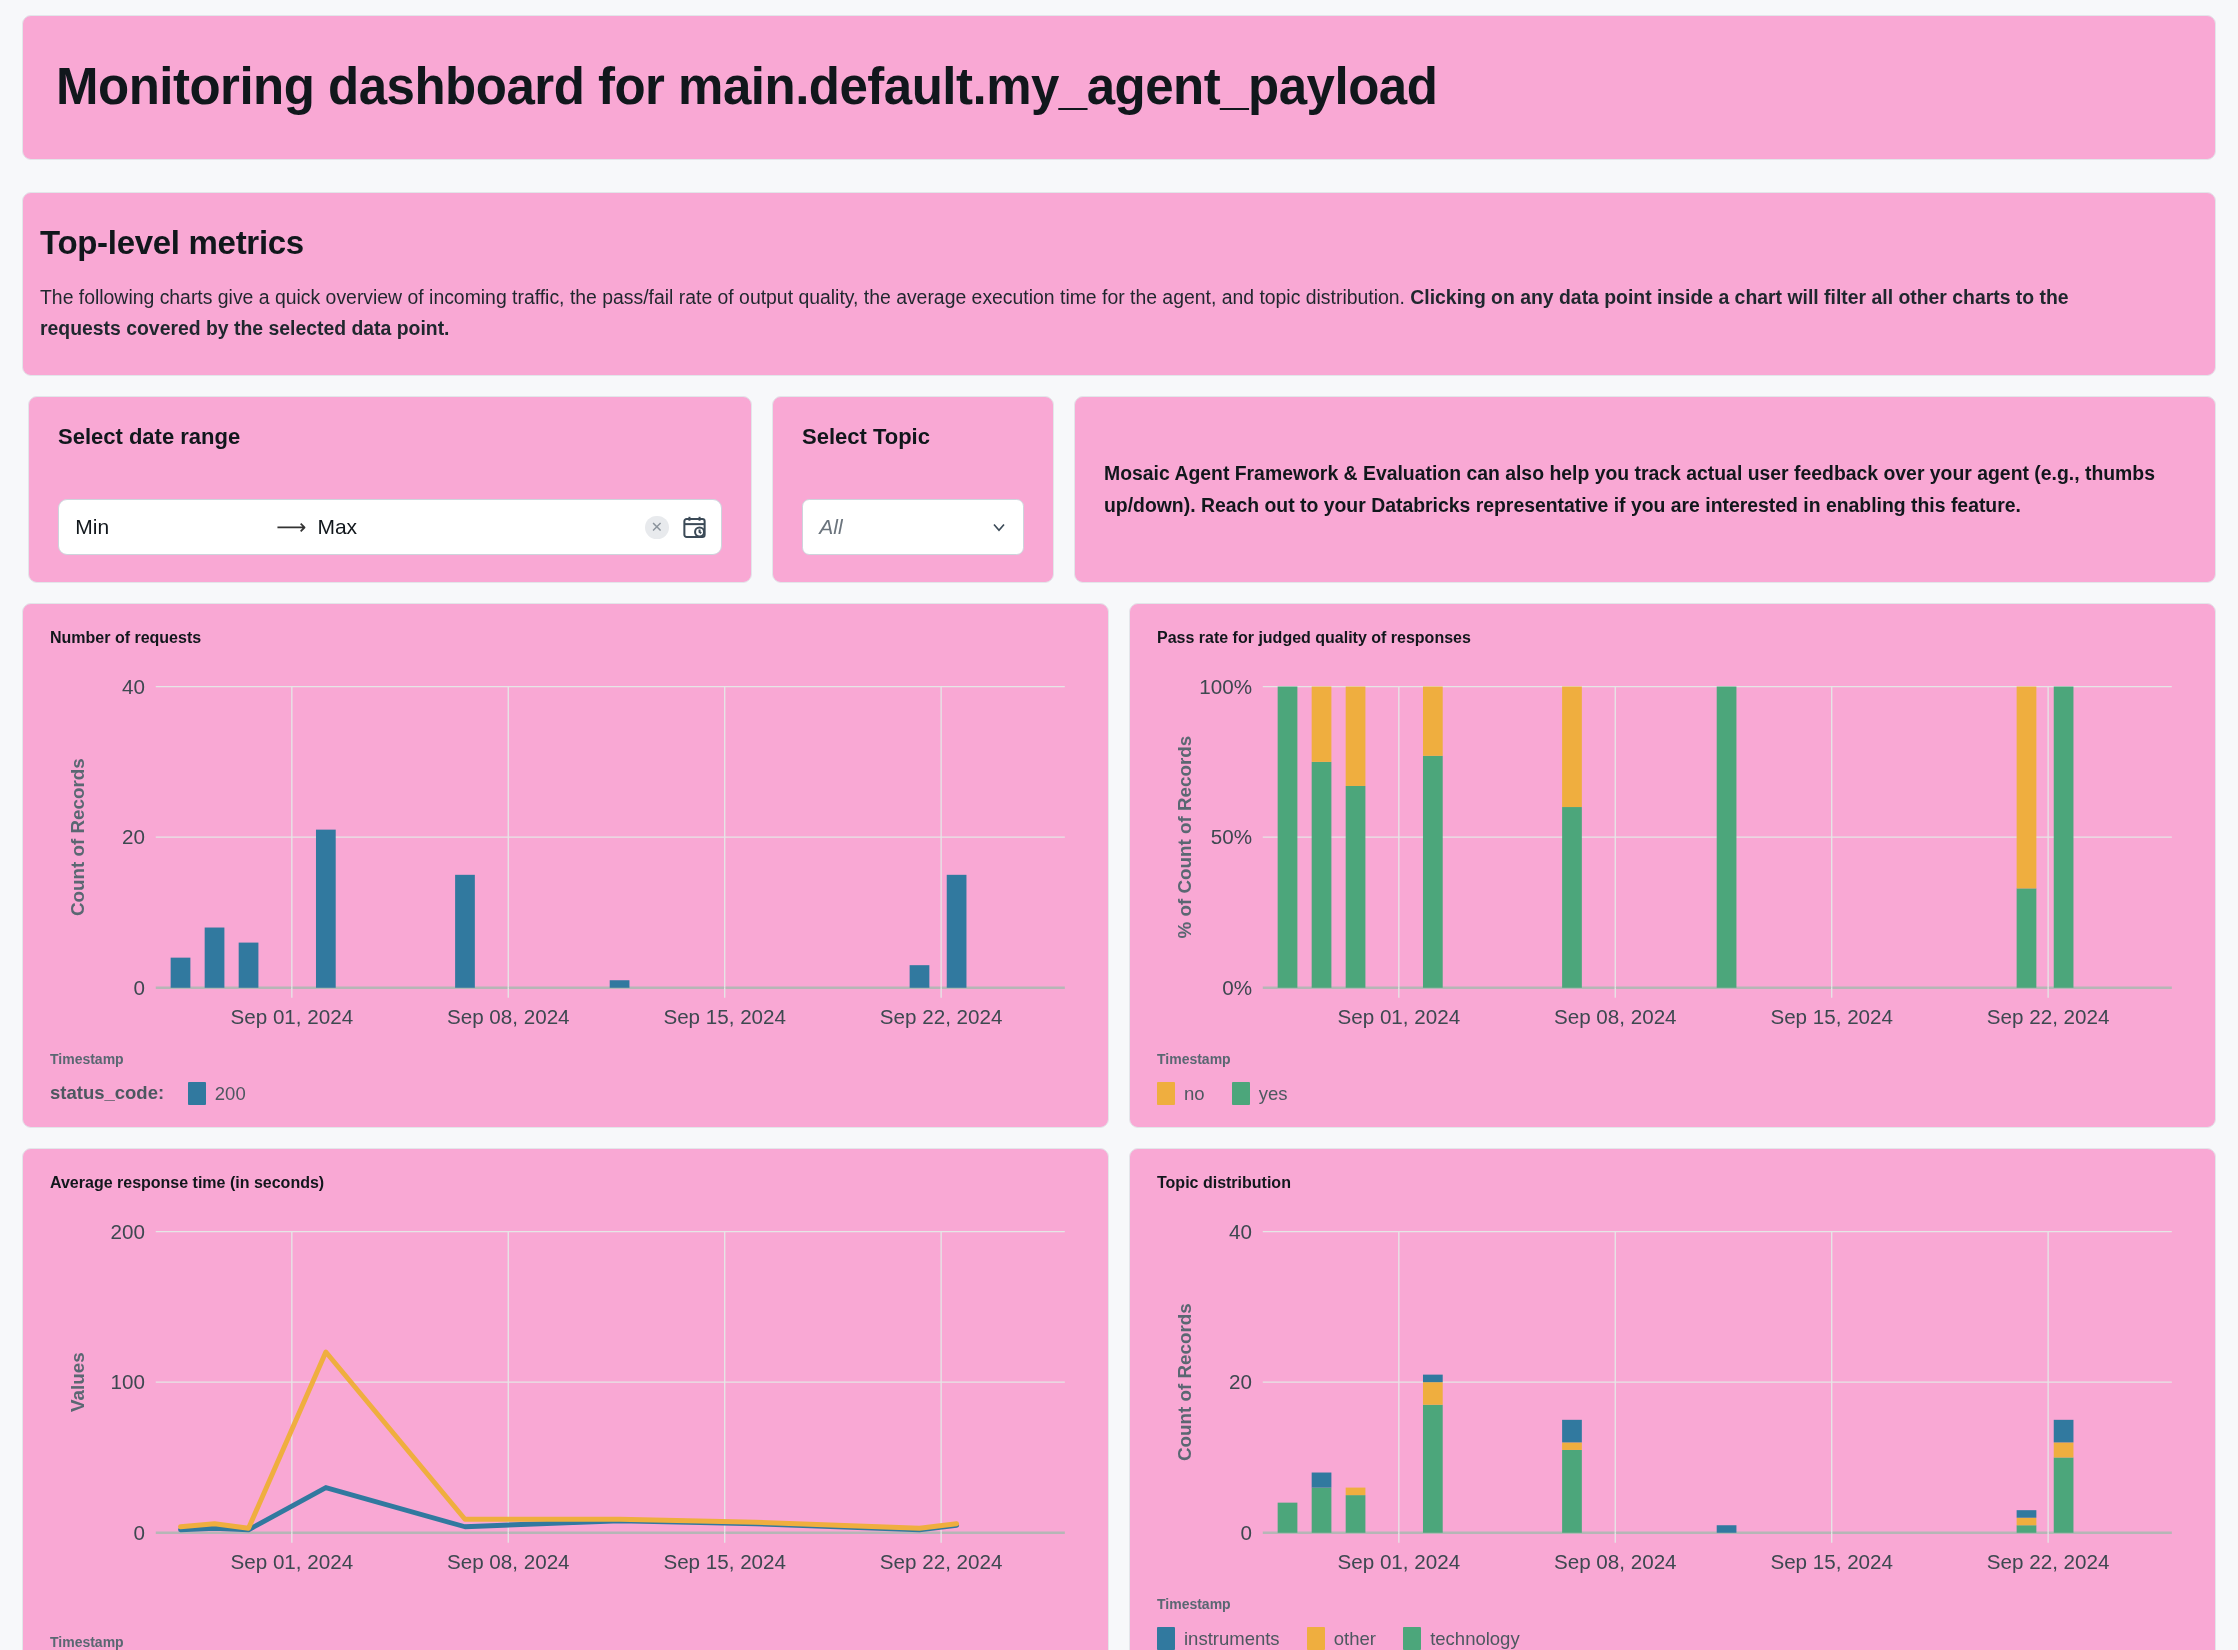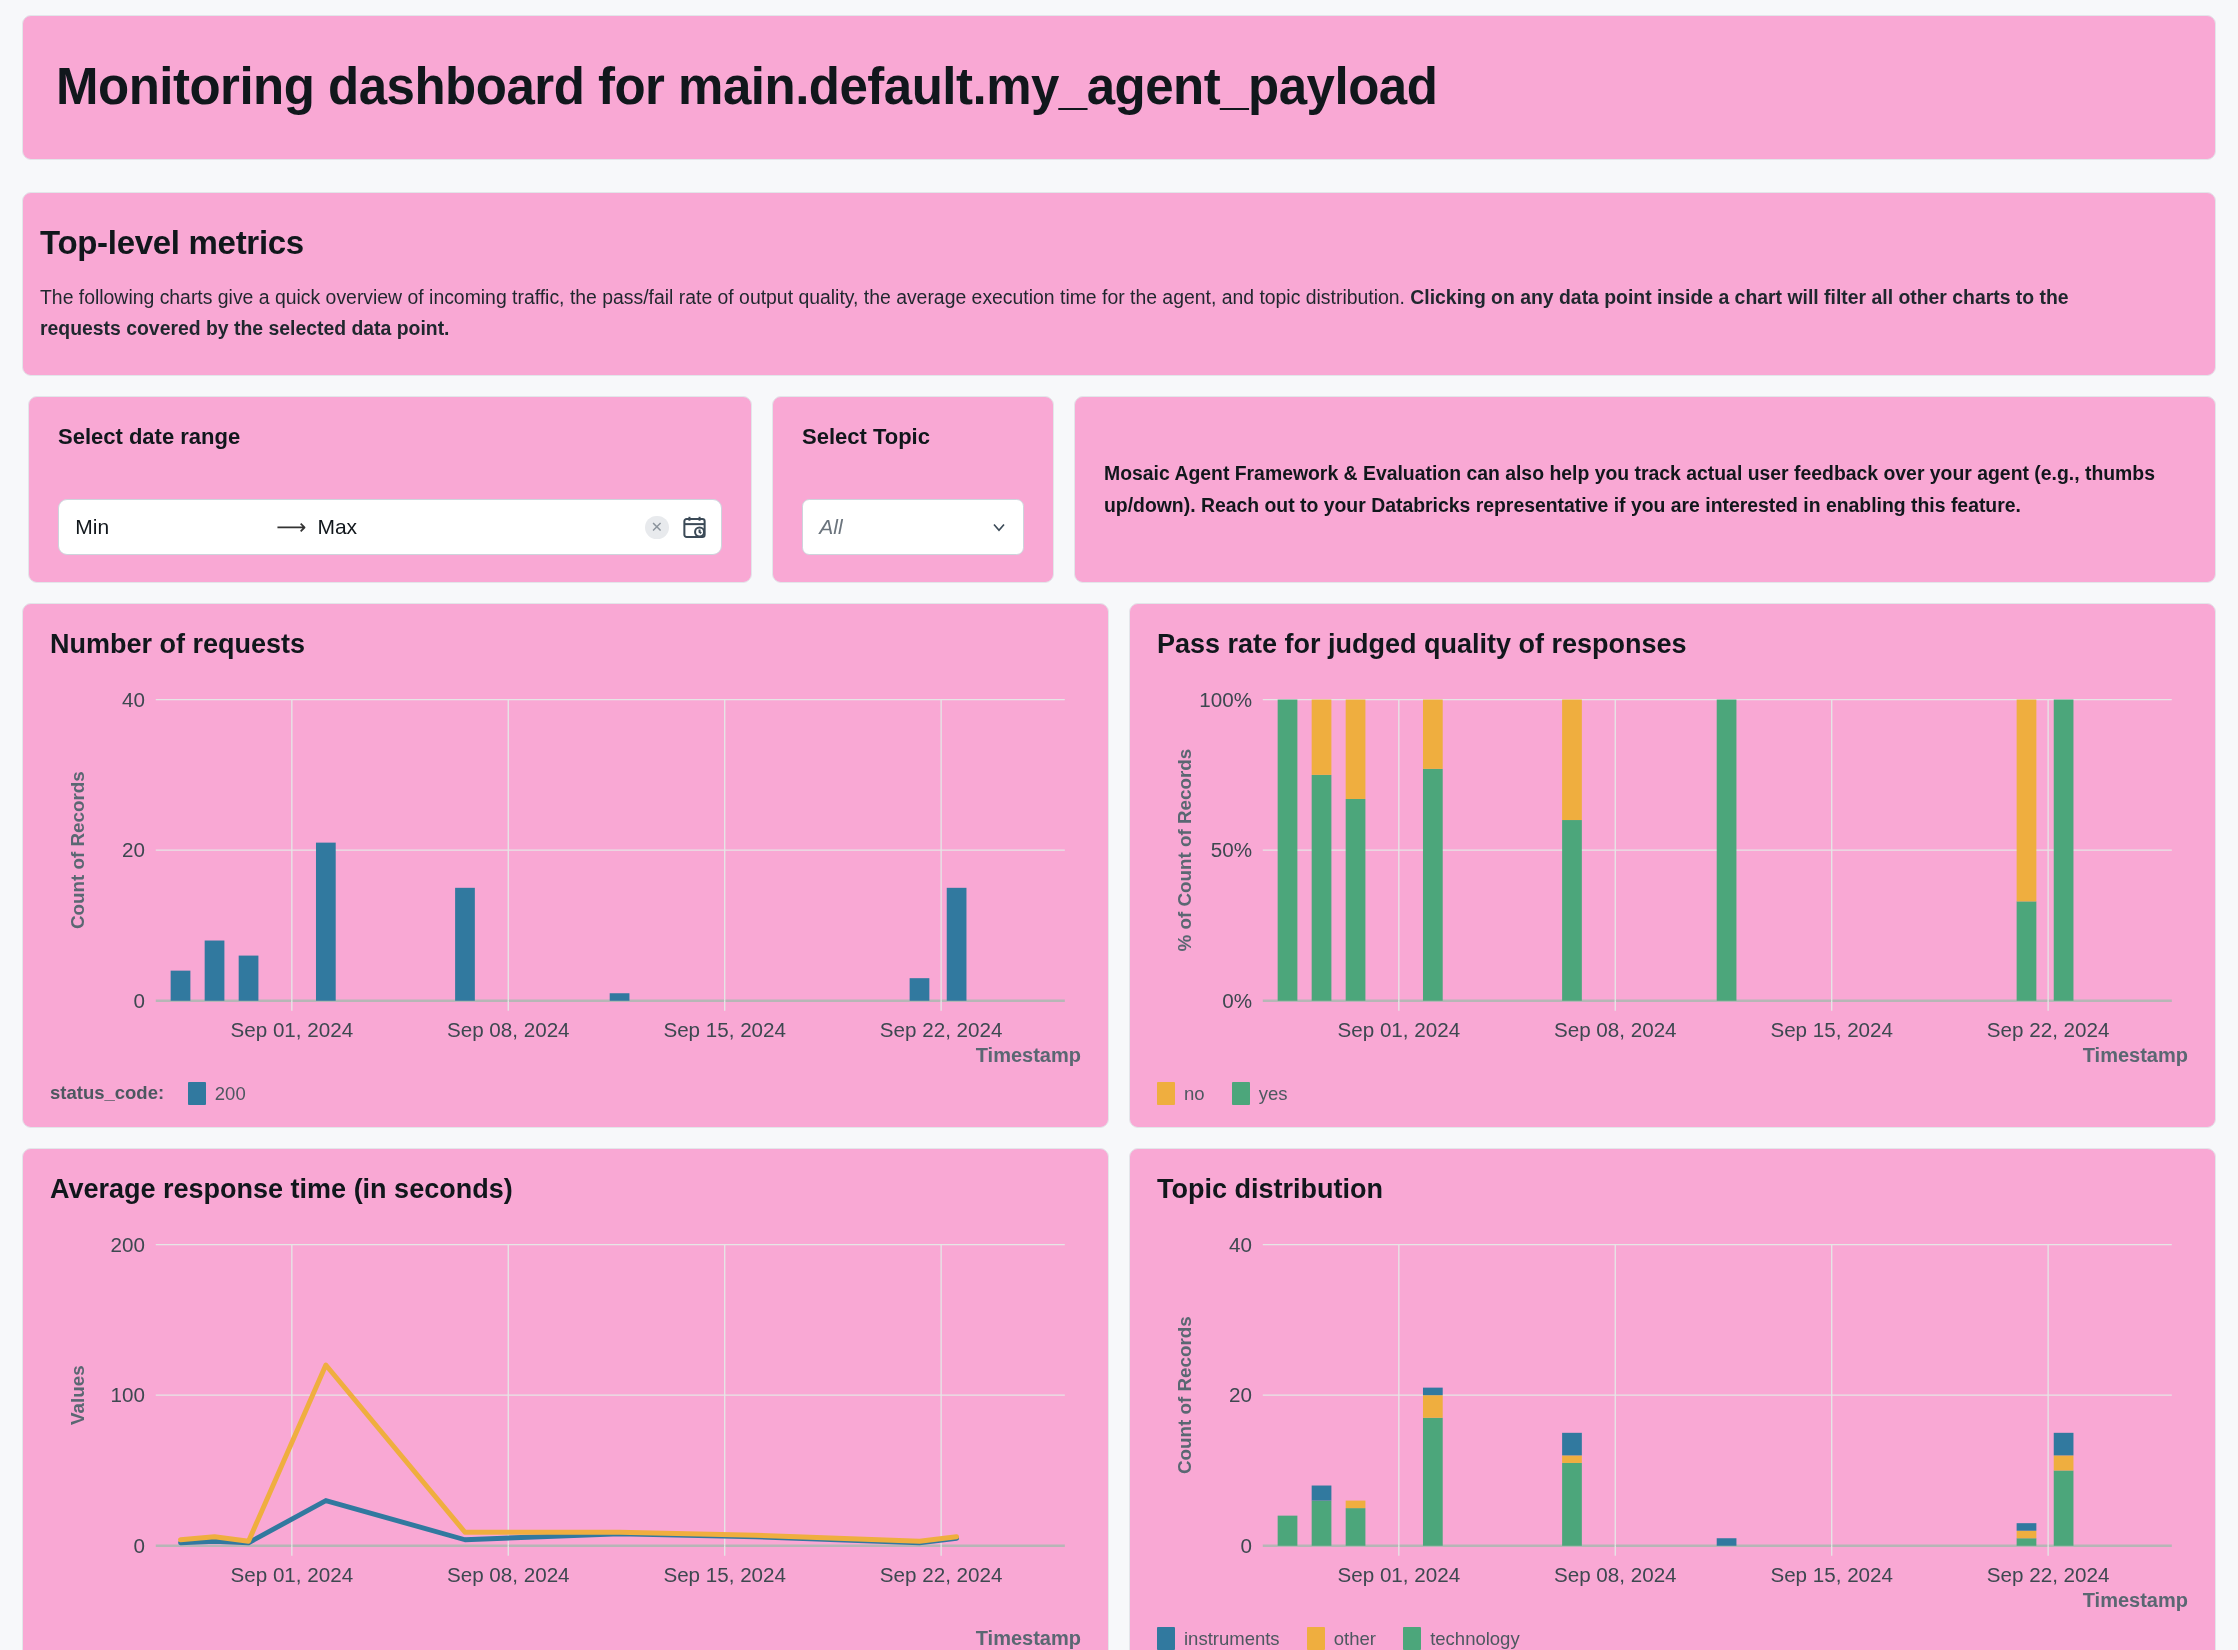--- a/index.html
+++ b/index.html
@@ -82,26 +82,26 @@
   .chevron { width: 20px; height: 20px; color: #3b4a57; }
 
   .note-text {
     font-size: 19.4px; line-height: 1.62; font-weight: 700; color: #11171c;
   }
 
   
   .charts-row { margin: 20px 22px 0 22px; display: flex; gap: 20px; }
   .chart-card { flex: 1; padding: 25px 27px 22px 27px; height: 525px;
                 display: flex; flex-direction: column; }
-  .chart-title { font-size: 27px; font-weight: 700; color: #11171c; }
+  .chart-title { font-size: 16px; font-weight: 700; color: #11171c; }
 
   .plot-wrap { position: relative; flex: 1; margin-top: 27px; }
   .plot { position: absolute; inset: 0; }
   .xtitle {
-    text-align: right; font-size: 20px; font-weight: 700; color: #5a6772;
+    text-align: left; font-size: 14px; font-weight: 700; color: #5a6772;
     margin-top: 1.8px;
   }
   .legend { display: flex; align-items: flex-start; gap: 12.7px; margin-top: 14.5px;
             font-size: 18.5px; color: #4d5860; }
   .legend .item { display: flex; align-items: center; gap: 9px; margin-right: 14.5px; }
   .swatch { width: 18px; height: 23.5px; display: inline-block; border-radius: 0.9px; }
   .lswatch { width: 23.5px; height: 4.5px; display: inline-block; border-radius: 2.7px; }
   .legend-key { font-size: 18.5px; font-weight: 700; color: #4d5860; margin-right: 11px; }
   svg text { font-family: "Liberation Sans", sans-serif; }
 </style>

